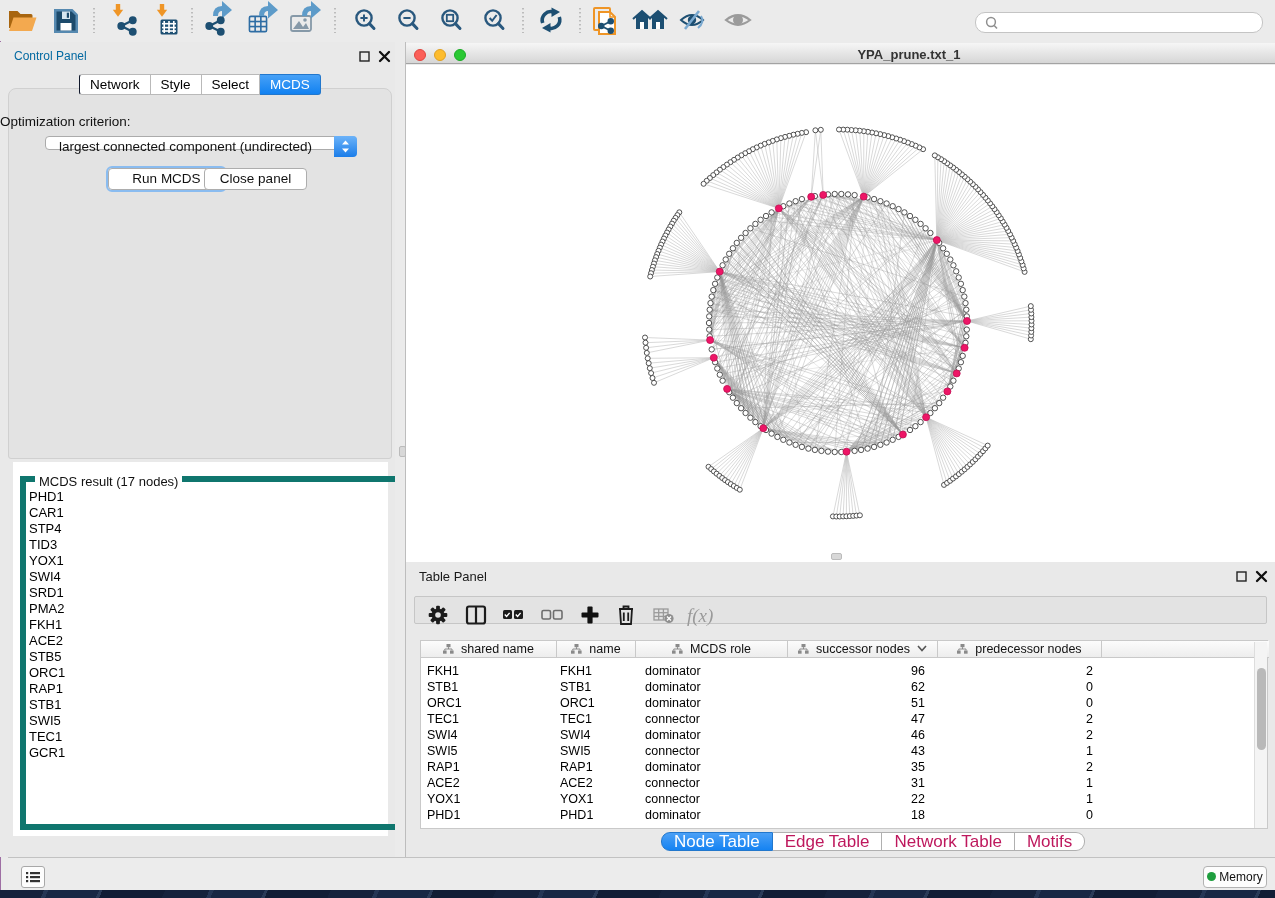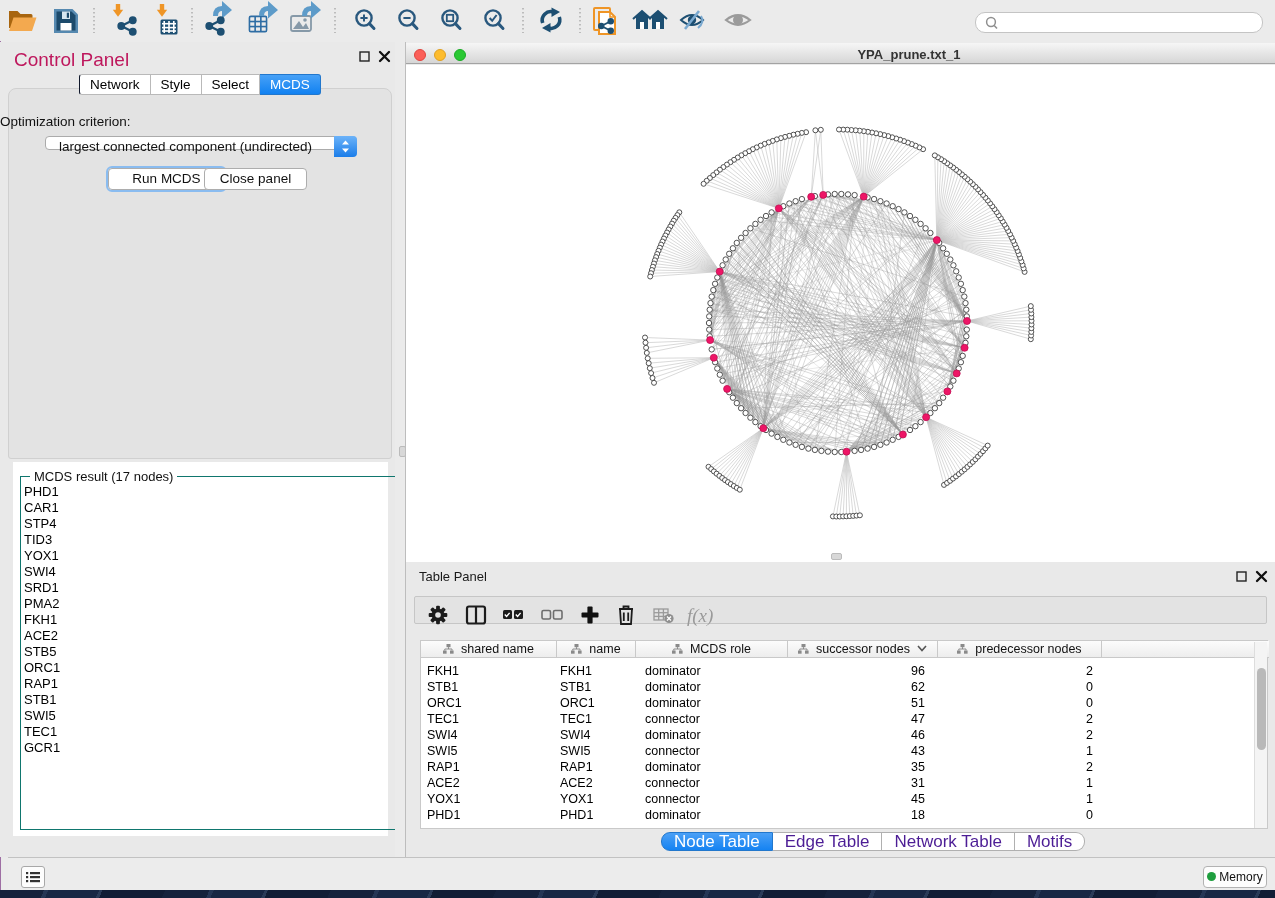--- a/index.html
+++ b/index.html
@@ -2,35 +2,35 @@
 <html><head><meta charset="utf-8">
 <style>
 *{margin:0;padding:0;box-sizing:border-box}
 html,body{width:1275px;height:898px;overflow:hidden}
 body{font-family:"Liberation Sans",sans-serif;background:#16233e;position:relative}
 #app{position:absolute;left:0;top:0;width:1275px;height:890px;background:#ebebeb}
 #edgeL{position:absolute;left:0;top:41px;width:1px;height:849px;background:#9e6fa4}
 #search{position:absolute;left:975px;top:12px;width:288px;height:21px;background:#fff;border:1px solid #c4c4c4;border-radius:10px}
 
 #cp{position:absolute;left:0;top:42px;width:395px;height:815px;background:#e9e9e9}
-#cp .title{position:absolute;left:14px;top:7px;font-size:19px;color:#be185d}
+#cp .title{position:absolute;left:14px;top:7px;font-size:12px;color:#0369a1}
 .winbtns{position:absolute;display:flex;gap:7px;align-items:center}
 #cpbox{position:absolute;left:8px;top:46px;width:384px;height:371px;background:#e3e3e3;border:1px solid #d0d0d0;border-radius:8px 8px 3px 3px}
 #tabs{position:absolute;left:79px;top:32px;height:21px;display:flex;font-size:13.5px}
 #tabs div{background:#fff;border:1px solid #b9b9b9;border-left:none;color:#000;display:flex;align-items:center;justify-content:center;padding:0 10px}
 #tabs div:first-child{border-left:1px solid #0f172a;border-radius:3px 0 0 3px}
 #tabs div.sel{background:linear-gradient(#47a1f7,#1181f1);color:#fff;border-color:#2277cc;border-radius:0 3px 3px 0}
 #optlab{position:absolute;left:0;top:72px;width:400px;text-align:left;font-size:13.5px;color:#111}
 #combo{position:absolute;left:45px;top:94px;width:312px;height:14px;background:#fff;border:1px solid #ababab;border-radius:4px;font-size:13.5px;color:#111;line-height:19px;padding-left:13px}
 #combocap{position:absolute;right:-1px;top:-1px;width:23px;height:21px;border-radius:0 4px 4px 0;background:linear-gradient(#6cb3f9,#1b7de9)}
 .btn{position:absolute;height:22px;background:#fff;border:1px solid #adadad;border-radius:4px;font-size:13.5px;color:#111;text-align:center;line-height:20px}
 #runbtn{left:108px;top:126px;width:117px;outline:2px solid #8abcf0;outline-offset:0px}
 #closebtn{left:204px;top:126px;width:103px}
 #mcdspanel{position:absolute;left:13px;top:420px;width:375px;height:374px;background:#fff}
-#mcdsframe{position:absolute;left:7px;top:14px;width:407px;height:354px;border:1px solid #0f766e}
+#mcdsframe{position:absolute;left:7px;top:14px;width:407px;height:354px;border:6px solid #0f766e}
 #mcdslabel{position:absolute;left:9px;top:-8px;background:#fff;padding:0 4px;font-size:13px;color:#111}
 #mcdslist{position:absolute;left:3px;top:7px;font-size:13px;color:#000;line-height:16px}
 #mcdssb{position:absolute;right:3px;top:2px;width:8px;height:349px;background:#f2f2f2;border:1px solid #dcdcdc}
 
 #split{position:absolute;left:395px;top:42px;width:11px;height:815px;background:#ebebeb}
 #splith{position:absolute;left:4px;top:404px;width:7px;height:11px;background:#d8d8d8;border:1px solid #bbb;border-radius:2px}
 #vline{position:absolute;left:405px;top:42px;width:1px;height:815px;background:#bdbdbd}
 
 #netbar{position:absolute;left:406px;top:43px;width:869px;height:21px;background:linear-gradient(#f6f6f6,#d6d6d6);border-bottom:1px solid #a3a3a3}
 #nettitle{position:absolute;left:0;top:4px;width:1006px;text-align:center;font-size:13px;font-weight:bold;color:#333}
@@ -40,21 +40,21 @@
 #tp{position:absolute;left:406px;top:562px;width:869px;height:295px;background:#e9e9e9}
 #tp .title{position:absolute;left:13px;top:7px;font-size:13px;color:#1a1a1a}
 #tptools{position:absolute;left:8px;top:34px;width:853px;height:28px;background:#e3e3e3;border:1px solid #c6c6c6;border-radius:2px}
 #tbl{position:absolute;left:14px;top:78px;width:848px;height:189px;background:#fff;border:1px solid #c9c9c9;font-size:12.5px}
 .hrow{position:absolute;left:0;top:0;height:17px;background:linear-gradient(#fcfcfc,#ededed);border-bottom:1px solid #c9c9c9;border-right:1px solid #c9c9c9;color:#111;text-align:center;line-height:16px}
 .trow{position:absolute;height:16px;color:#000;line-height:16px}
 #tbl .num{position:absolute;text-align:right}
 #tpsb{position:absolute;left:833px;top:1px;width:13px;height:186px;background:#f4f4f4;border-left:1px solid #ddd}
 #tpsbthumb{position:absolute;left:2px;top:26px;width:9px;height:82px;background:#b9b9b9;border-radius:5px}
 #bottabs{position:absolute;left:255px;top:270px;height:19px;display:flex;font-size:17px}
-#bottabs div{background:#fff;border:1px solid #b0b0b0;border-left:none;padding:0 12px;line-height:17px;color:#4c1d95}
+#bottabs div{background:#fff;border:1px solid #b0b0b0;border-left:none;padding:0 12px;line-height:17px;color:#be185d}
 #bottabs div:first-child{border-left:1px solid #b0b0b0;border-radius:9px 0 0 9px;background:linear-gradient(#4ba0f6,#1583f2);color:#fff;border-color:#2277cc}
 #bottabs div:last-child{border-radius:0 9px 9px 0}
 
 #status{position:absolute;left:8px;top:857px;width:1275px;height:39px;background:#ececec;border-top:1px solid #c2c2c2}
 #listbtn{position:absolute;left:13px;top:8px;width:24px;height:22px;background:#fdfdfd;border:1px solid #a8a8a8;border-radius:3px}
 #membtn{position:absolute;right:16px;top:8px;width:64px;height:22px;background:#fdfdfd;border:1px solid #b2b2b2;border-radius:4px;font-size:12px;line-height:20px;text-align:center;color:#111}
 #memdot{display:inline-block;width:9px;height:9px;border-radius:50%;background:#1e9e3e;margin-right:3px}
 #desk{position:absolute;left:0;top:890px;width:1275px;height:8px;background:repeating-linear-gradient(115deg,#15223c 0 40px,#253655 40px 44px,#182744 44px 90px,#2a3b58 90px 93px,#111d35 93px 150px)}
 </style></head><body>
 <div id="app"></div>
@@ -1318,21 +1318,21 @@
       <div class="trow num" style="left:380px;top:118px;width:124px">35</div>
       <div class="trow num" style="left:530px;top:118px;width:142px">2</div>
       <div class="trow" style="left:6px;top:134px">ACE2</div>
       <div class="trow" style="left:139px;top:134px">ACE2</div>
       <div class="trow" style="left:224px;top:134px">connector</div>
       <div class="trow num" style="left:380px;top:134px;width:124px">31</div>
       <div class="trow num" style="left:530px;top:134px;width:142px">1</div>
       <div class="trow" style="left:6px;top:150px">YOX1</div>
       <div class="trow" style="left:139px;top:150px">YOX1</div>
       <div class="trow" style="left:224px;top:150px">connector</div>
-      <div class="trow num" style="left:380px;top:150px;width:124px">45</div>
+      <div class="trow num" style="left:380px;top:150px;width:124px">22</div>
       <div class="trow num" style="left:530px;top:150px;width:142px">1</div>
       <div class="trow" style="left:6px;top:166px">PHD1</div>
       <div class="trow" style="left:139px;top:166px">PHD1</div>
       <div class="trow" style="left:224px;top:166px">dominator</div>
       <div class="trow num" style="left:380px;top:166px;width:124px">18</div>
       <div class="trow num" style="left:530px;top:166px;width:142px">0</div>
       <div id="tpsb">
         <div id="tpsbthumb"></div>
       </div>
     </div>

